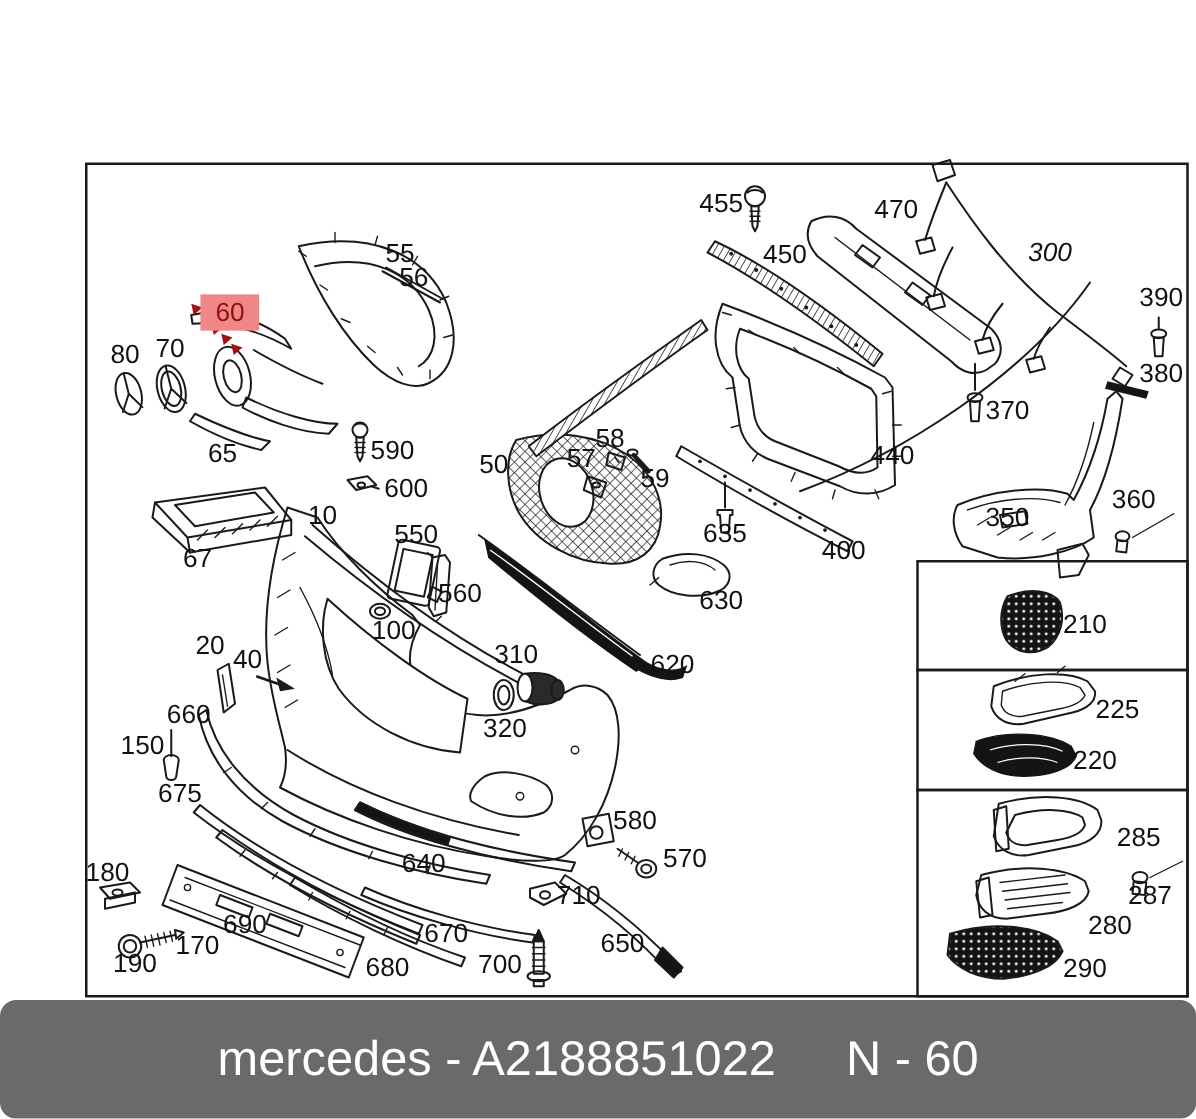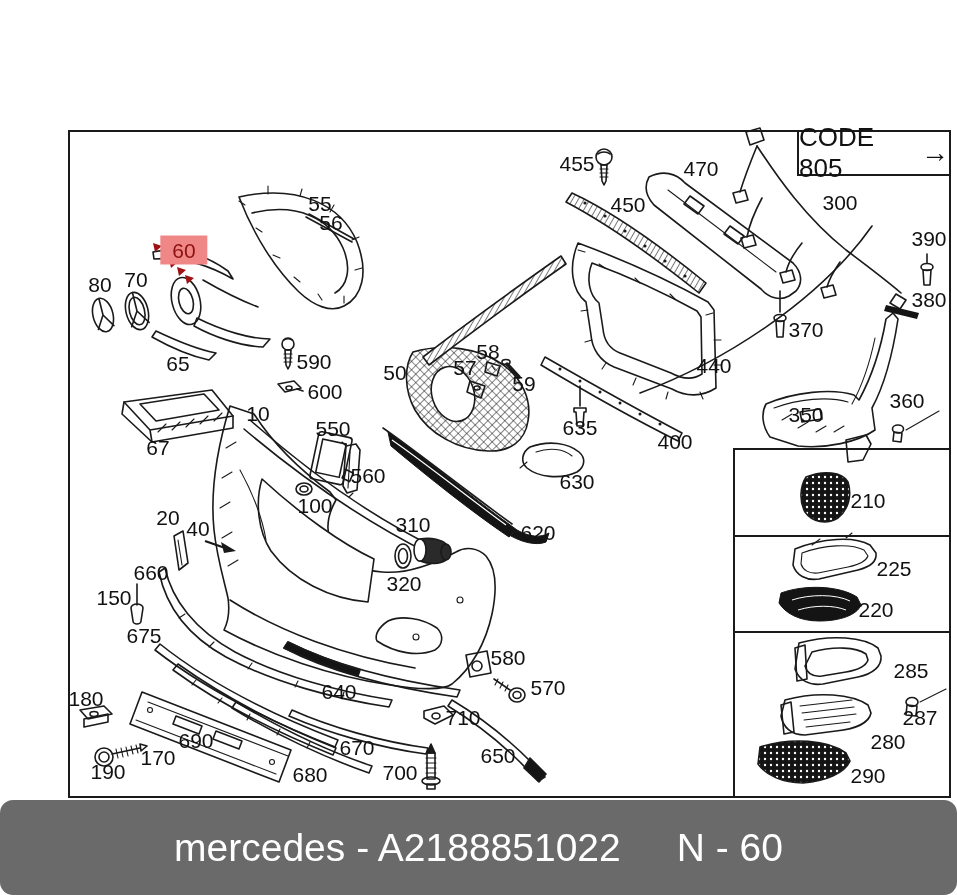--- a/index.html
+++ b/index.html
@@ -364,29 +364,25 @@
     <g class="ln">
       <path d="M785,700 C818,691 852,694 868,705 L871,713 C869,723 855,729 836,731 L805,735 C791,735 783,727 781,716 Z"></path>
       <path class="thin" d="M800,706 L852,700 M802,713 L854,707 M804,720 L856,714 M806,727 L850,722"></path>
       <path d="M781,705 l10,-3 l3,30 l-10,2 z"></path>
     </g>
     <g class="ln">
       <path d="M760,747 C792,737 828,740 846,753 L850,761 C845,773 826,781 803,783 C782,783 766,775 758,764 Z" fill="url(#dk)"></path>
     </g>
   </svg>
 
-  <div class="code-box">
-    <span>CODE 805</span>
-    <span class="arrow">→</span>
-  </div>
 
   <div class="labels">
       <span class="part-label" style="left: 577px; top: 163px;">455</span>
-      <span class="part-label" style="left: 701px; top: 168px;">470</span>
-      <span class="part-label" style="left: 840px; top: 202px;">300</span>
+      <span class="part-label" style="left: 717px; top: 168px;">470</span>
+      <span class="part-label" style="left: 840px; top: 202px; font-style: italic;">300</span>
       <span class="part-label" style="left: 272px; top: 203px; margin-left: 48px;">55</span>
       <span class="part-label" style="left: 628px; top: 204px;">450</span>
       <span class="part-label" style="left: 331px; top: 222px;">56</span>
       <span class="part-label" style="left: 929px; top: 238px;">390</span>
       <span class="part-label highlight" style="left: 184px; top: 250px;">60</span>
       <span class="part-label" style="left: 136px; top: 279px;">70</span>
       <span class="part-label" style="left: 100px; top: 284px;">80</span>
       <span class="part-label" style="left: 929px; top: 299px;">380</span>
       <span class="part-label" style="left: 806px; top: 329px;">370</span>
       <span class="part-label" style="left: 488px; top: 351px;">58</span>

